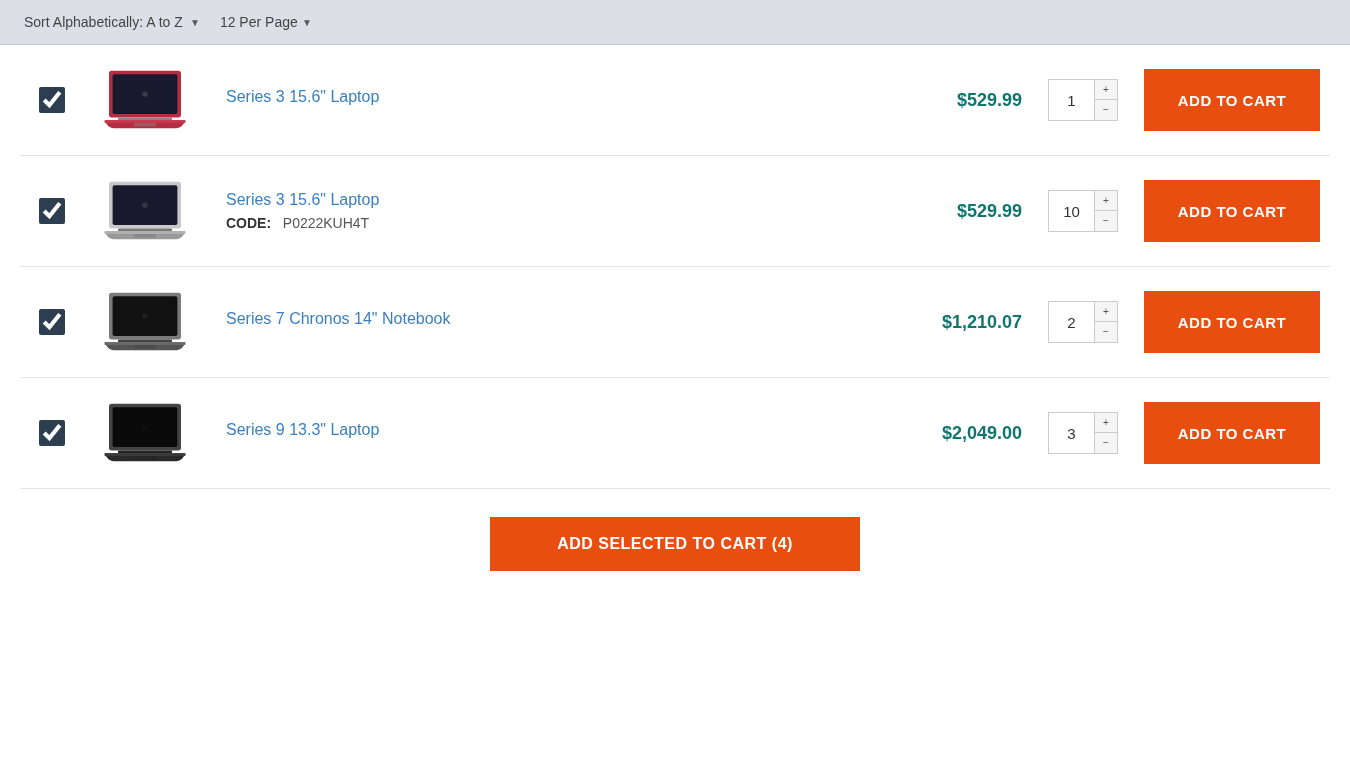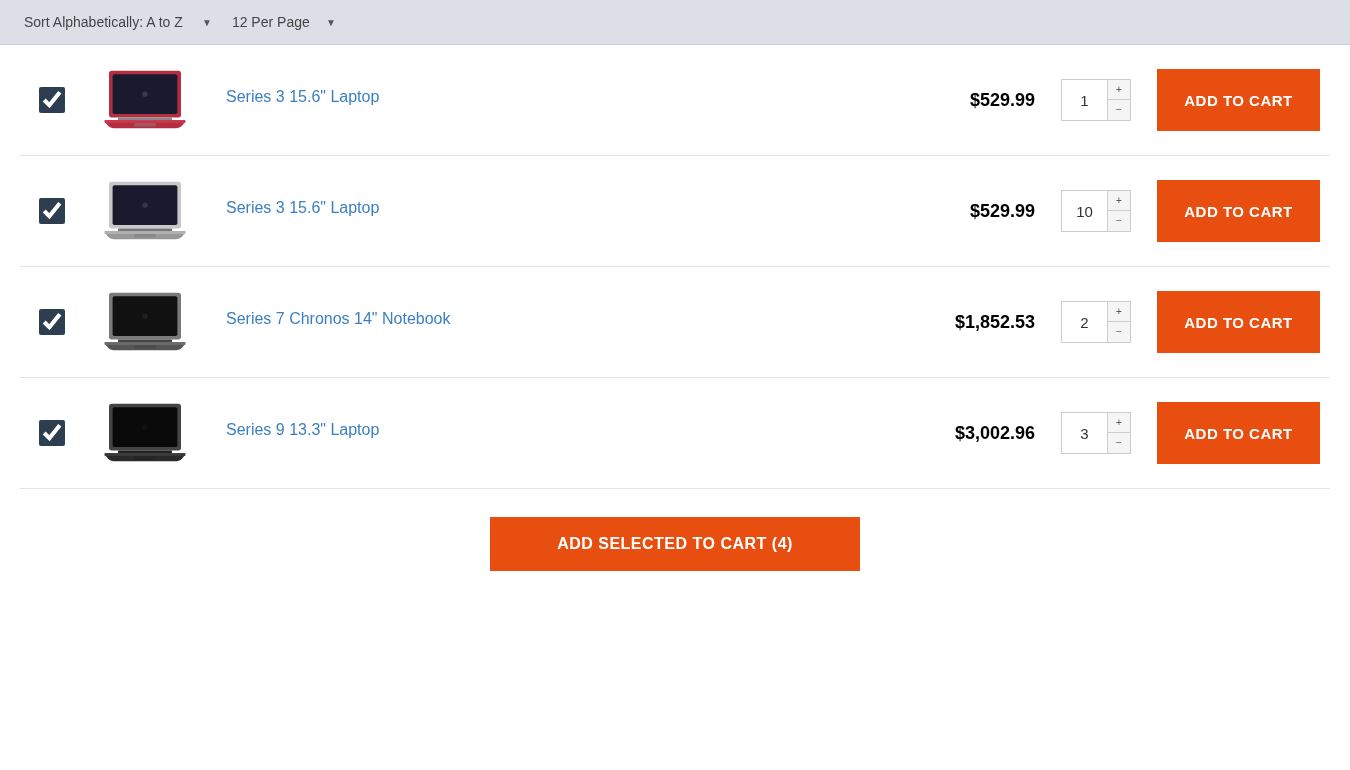--- a/index.html
+++ b/index.html
@@ -15,21 +15,21 @@
       background: #dce0e6;
       padding: 14px 24px;
       display: flex;
       align-items: center;
       gap: 20px;
       border-bottom: 1px solid #c8cdd5;
     }
     .select-wrapper {
       display: flex;
       align-items: center;
-      gap: 16px;
+      gap: 4px;
       cursor: pointer;
     }
     .select-wrapper select {
       background: transparent;
       border: none;
       font-size: 14px;
       color: #444;
       cursor: pointer;
       appearance: none;
       -webkit-appearance: none;
@@ -95,21 +95,21 @@
     }
     .product-code span.code-label {
       font-weight: bold;
       color: #333;
     }
 
     
     .product-price {
       font-size: 18px;
       font-weight: bold;
-      color: #000000;
+      color: #0f766e;
       width: 120px;
       text-align: right;
       flex-shrink: 0;
     }
 
     
     .qty-stepper {
       display: flex;
       align-items: center;
       border: 1px solid #ccc;
@@ -152,21 +152,21 @@
     
     .add-to-cart-btn {
       background: #e84e0f;
       color: #fff;
       border: none;
       cursor: pointer;
       font-size: 15px;
       font-weight: bold;
       letter-spacing: 0.5px;
       padding: 0 18px;
-      width: 163px;
+      width: 176px;
       height: 62px;
       flex-shrink: 0;
       text-transform: uppercase;
     }
 
     
     .footer-section {
       display: flex;
       justify-content: center;
       padding: 28px 0 20px;
@@ -256,20 +256,24 @@
     <path d="M5 60 Q8 68 15 69 L85 69 Q92 68 95 60 Z" fill="#999"></path>
     <rect x="5" y="60" width="90" height="3" rx="1" fill="#b0b0b0"></rect>
 
     <rect x="38" y="63" width="24" height="4" rx="1" fill="#777" opacity="0.5"></rect>
 
     <circle cx="50" cy="31" r="3" fill="#777" opacity="0.3"></circle>
   </svg>
     </div>
     <div class="product-info">
       <div class="product-name">Series 3 15.6" Laptop</div>
+      <div class="product-code">
+        <span class="code-label">CODE:</span>
+        &nbsp;&nbsp;P0222KUH4T
+      </div>
     </div>
     <div class="product-price">$529.99</div>
     <div class="qty-stepper">
       <input type="text" class="qty-value" value="10" style="">
       <div class="qty-buttons">
         <button class="qty-btn">+</button>
         <button class="qty-btn">−</button>
       </div>
     </div>
     <button class="add-to-cart-btn">ADD TO CART</button>
@@ -292,21 +296,21 @@
     <rect x="5" y="60" width="90" height="3" rx="1" fill="#6a6a6a"></rect>
 
     <rect x="38" y="63" width="24" height="4" rx="1" fill="#444" opacity="0.5"></rect>
 
     <circle cx="50" cy="31" r="3" fill="#444" opacity="0.3"></circle>
   </svg>
     </div>
     <div class="product-info">
       <div class="product-name">Series 7 Chronos 14" Notebook</div>
     </div>
-    <div class="product-price">$1,852.53</div>
+    <div class="product-price">$1,210.07</div>
     <div class="qty-stepper">
       <input type="text" class="qty-value" value="2" style="">
       <div class="qty-buttons">
         <button class="qty-btn">+</button>
         <button class="qty-btn">−</button>
       </div>
     </div>
     <button class="add-to-cart-btn">ADD TO CART</button>
   </div>
     <div class="product-row">
@@ -327,21 +331,21 @@
     <rect x="5" y="60" width="90" height="3" rx="1" fill="#3a3a3a"></rect>
 
     <rect x="38" y="63" width="24" height="4" rx="1" fill="#222" opacity="0.5"></rect>
 
     <circle cx="50" cy="31" r="3" fill="#222" opacity="0.3"></circle>
   </svg>
     </div>
     <div class="product-info">
       <div class="product-name">Series 9 13.3" Laptop</div>
     </div>
-    <div class="product-price">$3,002.96</div>
+    <div class="product-price">$2,049.00</div>
     <div class="qty-stepper">
       <input type="text" class="qty-value" value="3" style="">
       <div class="qty-buttons">
         <button class="qty-btn">+</button>
         <button class="qty-btn">−</button>
       </div>
     </div>
     <button class="add-to-cart-btn">ADD TO CART</button>
   </div>
   </div>

